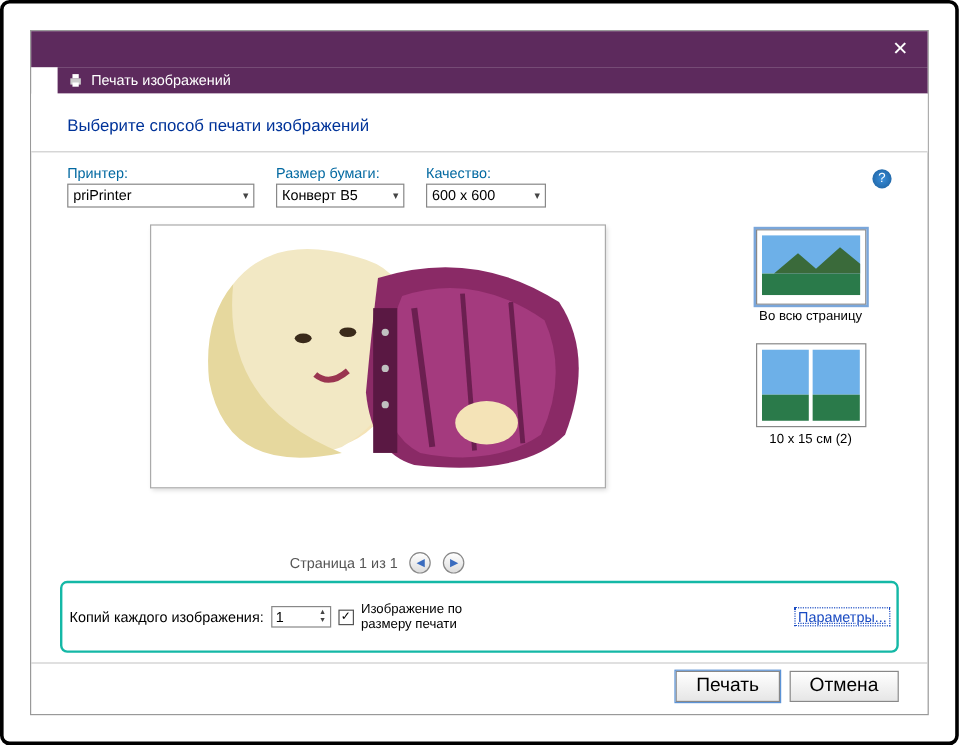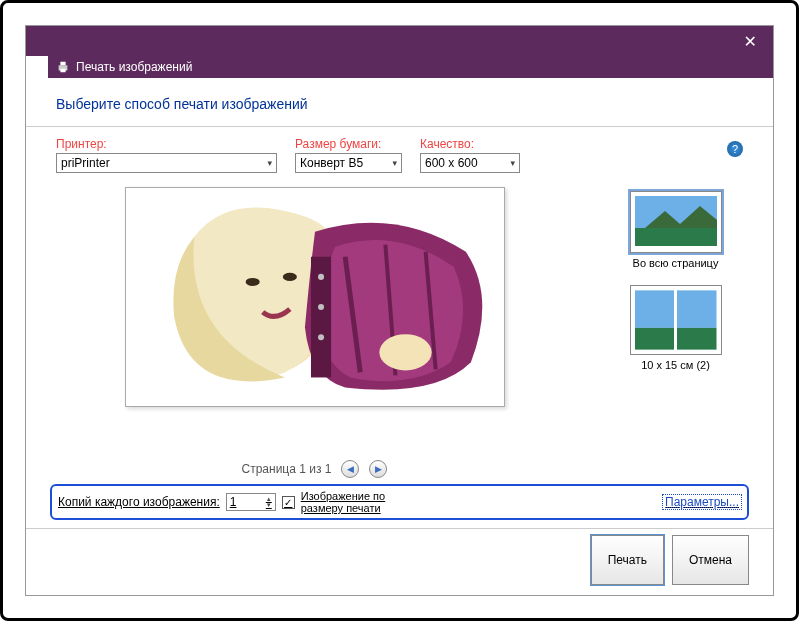--- a/index.html
+++ b/index.html
@@ -6,44 +6,44 @@
 body { background: #fff; width: 799px; height: 621px; position: relative; border: 3px solid #000; border-radius: 8px; }
 .window { position: absolute; top: 22px; left: 22px; right: 22px; bottom: 22px; border: 1px solid #999; background: #fff; display: flex; flex-direction: column; }
 .titlebar { height: 30px; background: #5d2a5d; display: flex; align-items: center; justify-content: flex-end; padding: 0 8px; }
 .close-btn { color: #fff; font-size: 16px; cursor: pointer; padding: 2px 8px; }
 .header { background: #5d2a5d; padding: 4px 8px 4px 8px; display: flex; align-items: center; gap: 6px; color: #fff; font-size: 12px; margin-left: 22px; }
 .header-icon { width: 14px; height: 14px; }
 .subtitle-bar { background: #fff; padding: 18px 30px 14px 30px; border-bottom: 1px solid #ccc; }
 .subtitle { color: #003399; font-size: 14px; }
 .controls-row { display: flex; gap: 18px; padding: 10px 30px 8px 30px; font-size: 12px; position: relative; }
 .control-group { display: flex; flex-direction: column; gap: 2px; }
-.control-group label { color: #ef4444; }
+.control-group label { color: #0369a1; }
 .selectbox { border: 1px solid #888; background: #fff; padding: 2px 4px; font-size: 12px; display: flex; align-items: center; justify-content: space-between; gap: 6px; cursor: pointer; }
 .selectbox .chev { font-size: 9px; color: #444; }
 .helpicon { position: absolute; right: 30px; top: 14px; width: 16px; height: 16px; border-radius: 50%; background: radial-gradient(#3a8fdb,#1a5c99); color: #fff; font-size: 11px; display: flex; align-items: center; justify-content: center; cursor: pointer; }
 .main-area { flex: 1; display: flex; padding: 6px 30px 0 30px; gap: 20px; }
 .preview-col { flex: 1; display: flex; flex-direction: column; align-items: center; justify-content: space-between; }
 .preview-frame { width: 380px; height: 220px; border: 1px solid #aaa; background: #fff; padding: 8px; display: flex; align-items: center; justify-content: center; box-shadow: 2px 2px 4px rgba(0,0,0,0.15); }
 .preview-img { width: 100%; height: 100%; display:flex; align-items:center; justify-content:center; }
 .pager-row { display: flex; align-items: center; gap: 10px; margin-top: 10px; font-size: 12px; color: #555; }
 .pager-btn { width: 18px; height: 18px; border: 1px solid #888; border-radius: 50%; background: linear-gradient(#fff,#ddd); display: flex; align-items: center; justify-content: center; font-size: 9px; color: #3a6cbf; cursor: pointer; }
 .layouts-col { width: 150px; display: flex; flex-direction: column; align-items: center; gap: 16px; padding-top: 4px; }
 .layout-opt { display: flex; flex-direction: column; align-items: center; gap: 4px; font-size: 11px; cursor: pointer; padding-left: 15px; }
 .layout-thumb { border: 1px solid #888; background: #fff; padding: 4px; }
 .layout-thumb.selected { outline: 2px solid #7aa6da; }
 .thumb-full { width: 82px; height: 50px; }
 .thumb-half { width: 82px; height: 60px; display: flex; gap: 3px; }
-.red-box { border: 2px solid #1d4ed8; border-radius: 6px; margin: 6px 24px 8px 24px; padding: 4px 6px; display: flex; align-items: center; gap: 6px; font-size: 12px; text-decoration: underline; }
+.red-box { border: 2px solid #14b8a6; border-radius: 6px; margin: 6px 24px 8px 24px; padding: 16px 6px; display: flex; align-items: center; gap: 6px; font-size: 12px; }
 .copies-input { width: 50px; border: 1px solid #888; padding: 1px 3px; display: flex; align-items: center; justify-content: space-between; background:#fff; }
 .spinner { display: flex; flex-direction: column; font-size: 6px; line-height: 6px; color: #444; }
 .chk { width: 13px; height: 13px; border: 1px solid #555; display: flex; align-items: center; justify-content: center; font-size: 10px; background:#fff; }
 .fit-label { font-size: 11px; line-height: 12px; }
 .params-link { margin-left: auto; color: #1a4bc2; text-decoration: underline dotted; font-size: 12px; cursor: pointer; outline: 1px dotted #1a4bc2; padding: 0 2px; }
 .footer { display: flex; justify-content: flex-end; gap: 8px; padding: 6px 24px 10px 24px; border-top: 1px solid #ccc; }
-.btn { border: 1px solid #888; background: linear-gradient(#fff,#e6e6e6); padding: 17px 16px; font-size: 12px; cursor: pointer; }
+.btn { border: 1px solid #888; background: linear-gradient(#fff,#e6e6e6); padding: 3px 16px; font-size: 16px; cursor: pointer; }
 .btn.primary { outline: 1px solid #5c93d6; }
 </style>
 </head>
 <body>
 
 <div class="window">
   <div class="titlebar">
     <span class="close-btn">✕</span>
   </div>
   <div class="header">
@@ -53,21 +53,21 @@
         <rect x="5" y="10" width="6" height="4" fill="#fff"></rect>
       </svg>
     <span>Печать изображений</span>
   </div>
   <div class="subtitle-bar">
     <div class="subtitle">Выберите способ печати изображений</div>
   </div>
   <div class="controls-row">
     <div class="control-group">
       <label>Принтер:</label>
-      <div class="selectbox" style="width:221px">
+      <div class="selectbox" style="width:156px">
         <span>priPrinter</span>
         <span class="chev">▾</span>
       </div>
     </div>
     <div class="control-group">
       <label>Размер бумаги:</label>
       <div class="selectbox" style="width:107px">
         <span>Конверт B5</span>
         <span class="chev">▾</span>
       </div>

